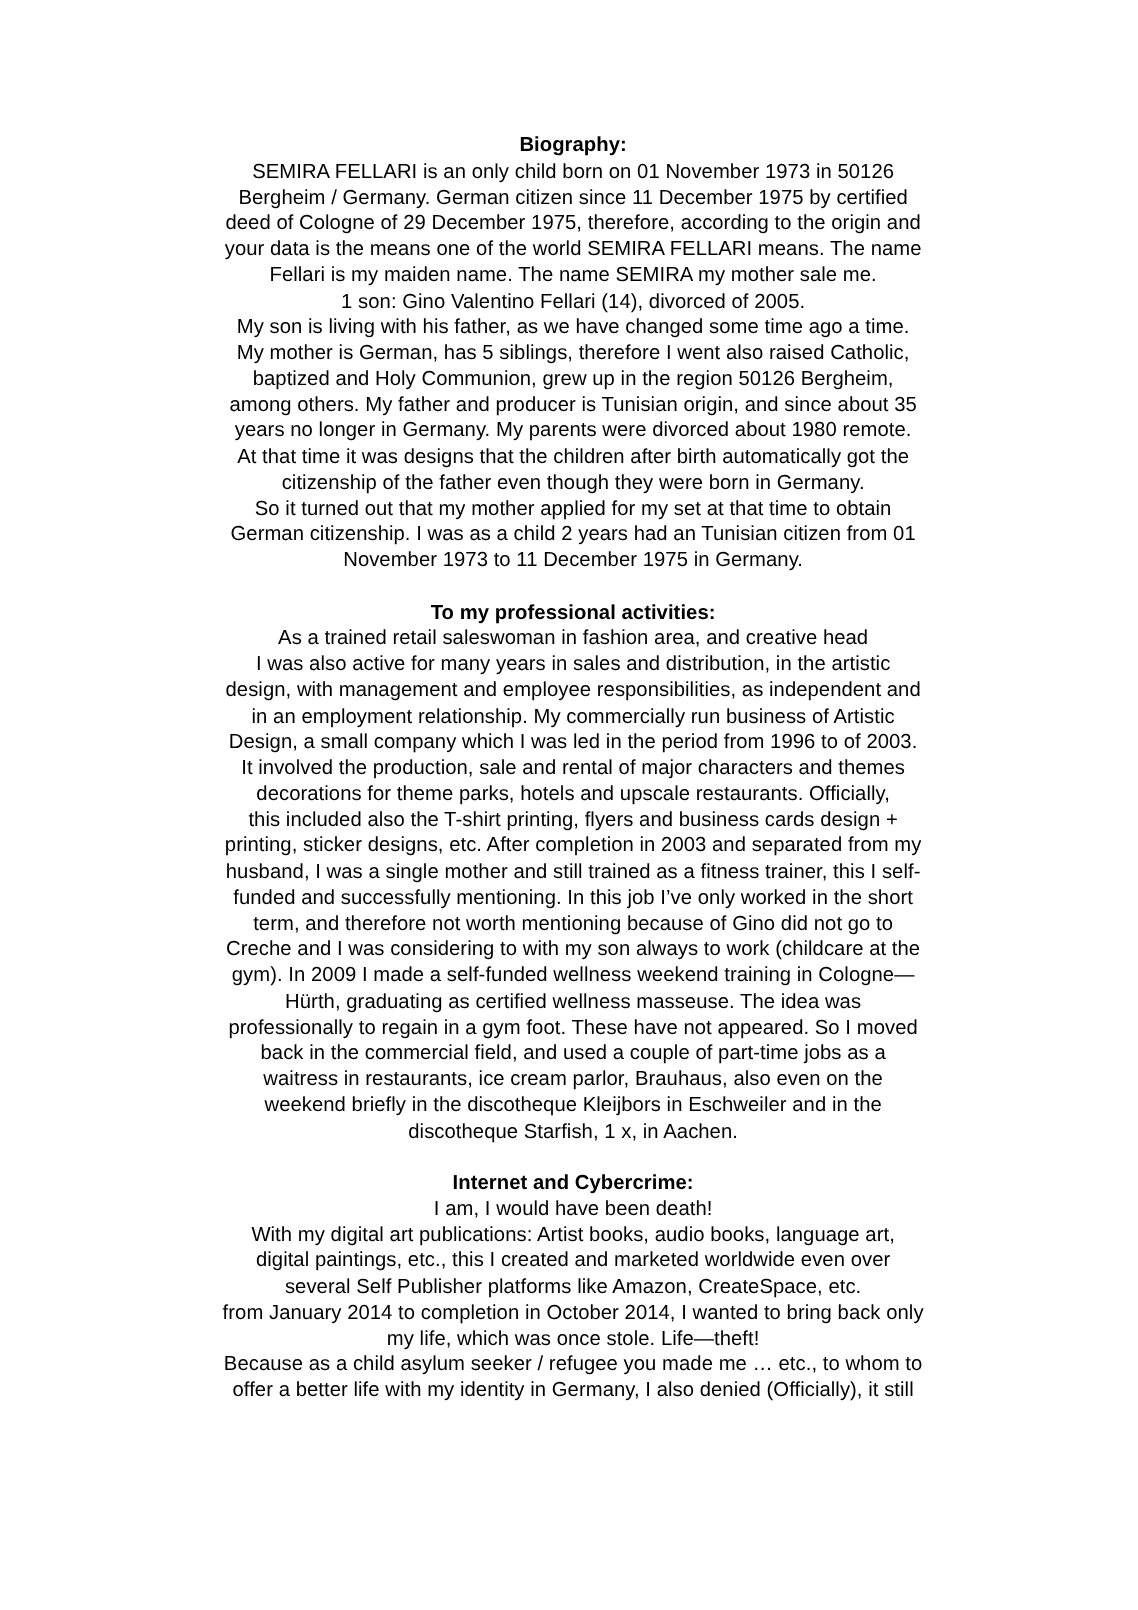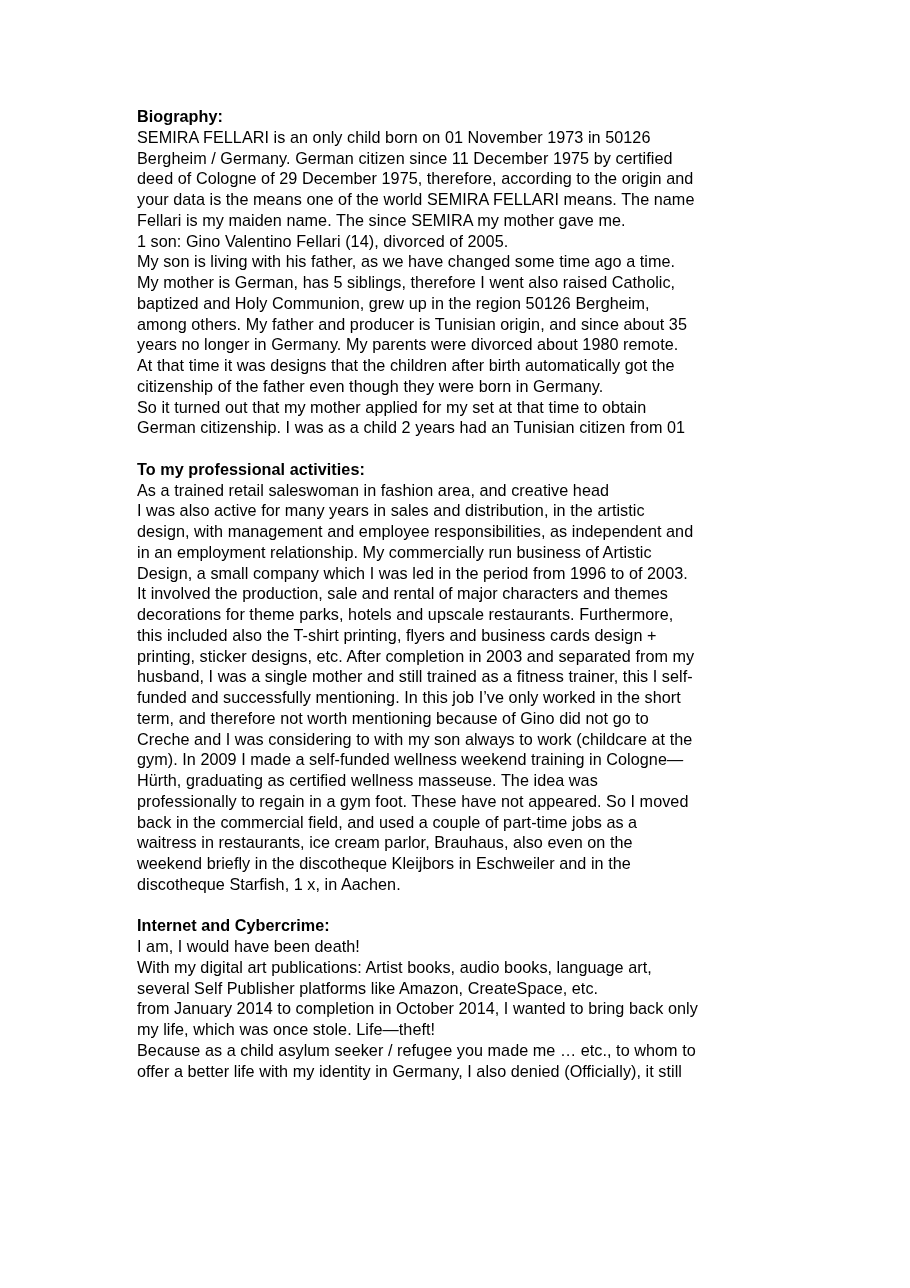--- a/index.html
+++ b/index.html
@@ -21,74 +21,77 @@
     background: #ffffff;
     overflow: hidden;
   }
   .doc-text {
     font-size: 16.2px;
     line-height: 20.75px;
     letter-spacing: 0.05px;
   }
   .line {
     white-space: nowrap;
+    text-align: center;
   }
   .heading {
     font-weight: bold;
   }
   .blank-line {
     height: 20.75px;
   }
 </style>
 </head>
 <body>
 
 <div class="page doc-text">
   <div id="content">
       <div class="line heading">Biography:</div>
       <div class="line">SEMIRA FELLARI is an only child born on 01 November 1973 in 50126</div>
       <div class="line">Bergheim / Germany. German citizen since 11 December 1975 by certified</div>
       <div class="line">deed of Cologne of 29 December 1975, therefore, according to the origin and</div>
       <div class="line">your data is the means one of the world SEMIRA FELLARI means. The name</div>
-      <div class="line">Fellari is my maiden name. The since SEMIRA my mother gave me.</div>
+      <div class="line">Fellari is my maiden name. The name SEMIRA my mother sale me.</div>
       <div class="line">1 son: Gino Valentino Fellari (14), divorced of 2005.</div>
       <div class="line">My son is living with his father, as we have changed some time ago a time.</div>
       <div class="line">My mother is German, has 5 siblings, therefore I went also raised Catholic,</div>
       <div class="line">baptized and Holy Communion, grew up in the region 50126 Bergheim,</div>
       <div class="line">among others. My father and producer is Tunisian origin, and since about 35</div>
       <div class="line">years no longer in Germany. My parents were divorced about 1980 remote.</div>
       <div class="line">At that time it was designs that the children after birth automatically got the</div>
       <div class="line">citizenship of the father even though they were born in Germany.</div>
       <div class="line">So it turned out that my mother applied for my set at that time to obtain</div>
       <div class="line">German citizenship. I was as a child 2 years had an Tunisian citizen from 01</div>
+      <div class="line">November 1973 to 11 December 1975 in Germany.</div>
       <div class="blank-line"></div>
       <div class="line heading">To my professional activities:</div>
       <div class="line">As a trained retail saleswoman in fashion area, and creative head</div>
       <div class="line">I was also active for many years in sales and distribution, in the artistic</div>
       <div class="line">design, with management and employee responsibilities, as independent and</div>
       <div class="line">in an employment relationship. My commercially run business of Artistic</div>
       <div class="line">Design, a small company which I was led in the period from 1996 to of 2003.</div>
       <div class="line">It involved the production, sale and rental of major characters and themes</div>
-      <div class="line">decorations for theme parks, hotels and upscale restaurants. Furthermore,</div>
+      <div class="line">decorations for theme parks, hotels and upscale restaurants. Officially,</div>
       <div class="line">this included also the T-shirt printing, flyers and business cards design +</div>
       <div class="line">printing, sticker designs, etc. After completion in 2003 and separated from my</div>
       <div class="line">husband, I was a single mother and still trained as a fitness trainer, this I self-</div>
       <div class="line">funded and successfully mentioning. In this job I’ve only worked in the short</div>
       <div class="line">term, and therefore not worth mentioning because of Gino did not go to</div>
       <div class="line">Creche and I was considering to with my son always to work (childcare at the</div>
       <div class="line">gym). In 2009 I made a self-funded wellness weekend training in Cologne—</div>
       <div class="line">Hürth, graduating as certified wellness masseuse. The idea was</div>
       <div class="line">professionally to regain in a gym foot. These have not appeared. So I moved</div>
       <div class="line">back in the commercial field, and used a couple of part-time jobs as a</div>
       <div class="line">waitress in restaurants, ice cream parlor, Brauhaus, also even on the</div>
       <div class="line">weekend briefly in the discotheque Kleijbors in Eschweiler and in the</div>
       <div class="line">discotheque Starfish, 1 x, in Aachen.</div>
       <div class="blank-line"></div>
       <div class="line heading">Internet and Cybercrime:</div>
       <div class="line">I am, I would have been death!</div>
       <div class="line">With my digital art publications: Artist books, audio books, language art,</div>
+      <div class="line">digital paintings, etc., this I created and marketed worldwide even over</div>
       <div class="line">several Self Publisher platforms like Amazon, CreateSpace, etc.</div>
       <div class="line">from January 2014 to completion in October 2014, I wanted to bring back only</div>
       <div class="line">my life, which was once stole. Life—theft!</div>
       <div class="line">Because as a child asylum seeker / refugee you made me … etc., to whom to</div>
       <div class="line">offer a better life with my identity in Germany, I also denied (Officially), it still</div>
     </div>
 </div>
 
 </body></html>

